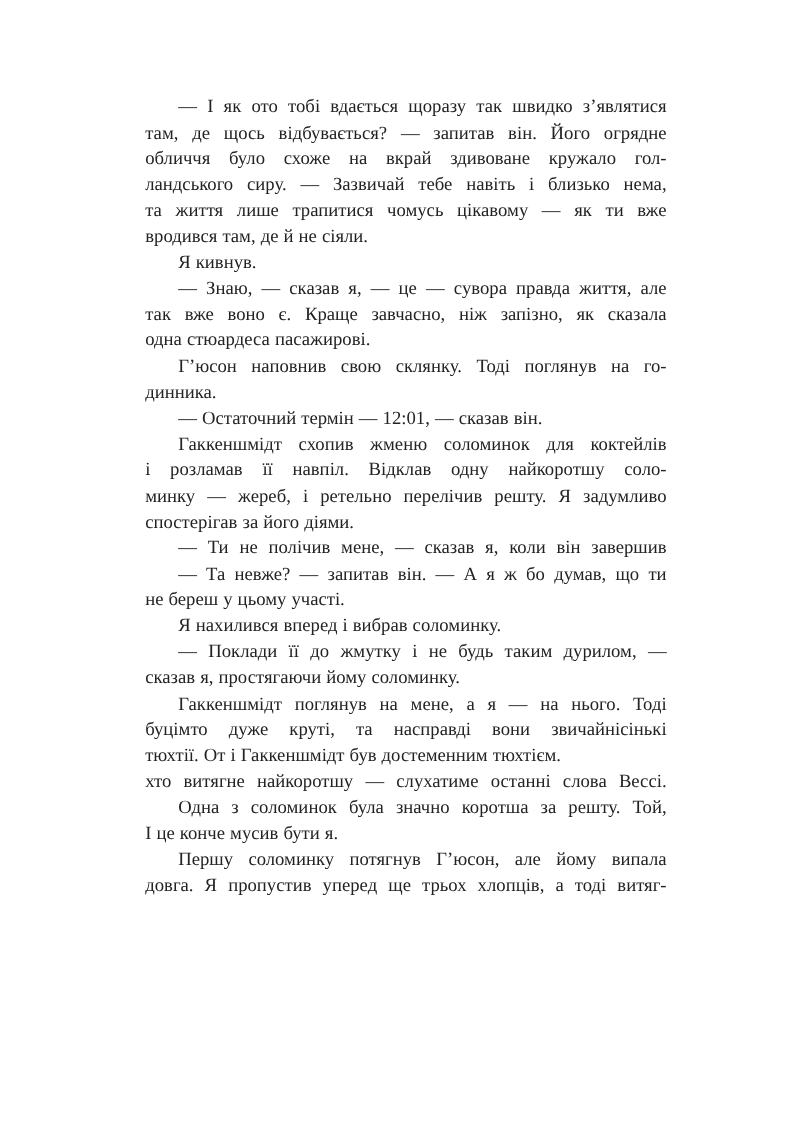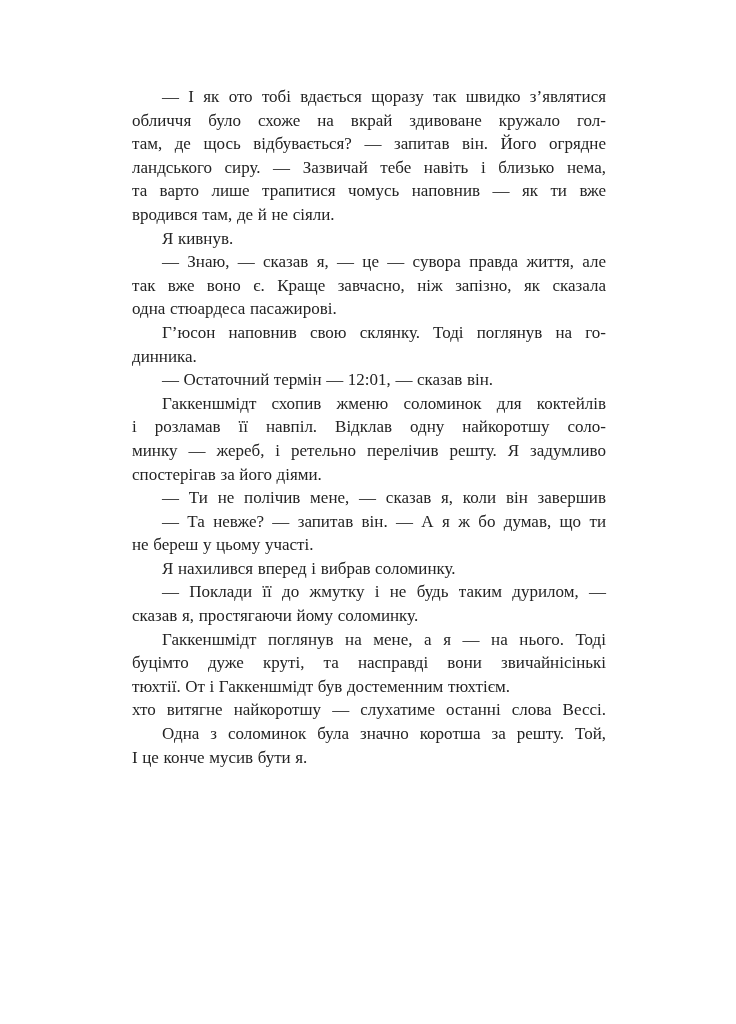--- a/index.html
+++ b/index.html
@@ -53,24 +53,24 @@
   }
 </style>
 </head>
 <body>
 
 <div class="page" style="background: rgb(255, 255, 255);">
 
   <main class="text-block" id="text-block" style="color: rgb(35, 35, 35);">
       <div class="para">
         <div class="line first">— І як ото тобі вдається щоразу так швидко з’являтися</div>
+        <div class="line">там, де щось відбувається? — запитав він. Його огрядне</div>
         <div class="line">обличчя було схоже на вкрай здивоване кружало гол-</div>
-        <div class="line">там, де щось відбувається? — запитав він. Його огрядне</div>
         <div class="line">ландського сиру. — Зазвичай тебе навіть і близько нема,</div>
-        <div class="line">та варто лише трапитися чомусь наповнив — як ти вже</div>
+        <div class="line">та життя лише трапитися чомусь цікавому — як ти вже</div>
         <div class="line lastline">вродився там, де й не сіяли.</div>
       </div>
       <div class="para">
         <div class="line first lastline">Я кивнув.</div>
       </div>
       <div class="para">
         <div class="line first">— Знаю, — сказав я, — це — сувора правда життя, але</div>
         <div class="line">так вже воно є. Краще завчасно, ніж запізно, як сказала</div>
         <div class="line lastline">одна стюардеса пасажирові.</div>
       </div>
@@ -104,20 +104,24 @@
       <div class="para">
         <div class="line first">Гаккеншмідт поглянув на мене, а я — на нього. Тоді</div>
         <div class="line">буцімто дуже круті, та насправді вони звичайнісінькі</div>
         <div class="line lastline">тюхтії. От і Гаккеншмідт був достеменним тюхтієм.</div>
       </div>
       <div class="para">
         <div class="line">хто витягне найкоротшу — слухатиме останні слова Вессі.</div>
         <div class="line first">Одна з соломинок була значно коротша за решту. Той,</div>
         <div class="line lastline">І це конче мусив бути я.</div>
       </div>
+      <div class="para">
+        <div class="line first">Першу соломинку потягнув Г’юсон, але йому випала</div>
+        <div class="line">довга. Я пропустив уперед ще трьох хлопців, а тоді витяг-</div>
+      </div>
     </main>
 
   <footer class="footer">
     <span class="page-num" style="color: rgb(63, 63, 63);">4</span>
     <span class="author" style="color: rgb(87, 87, 87);">Джеймс Чейз</span>
   </footer>
 
 </div>
 
 </body></html>

